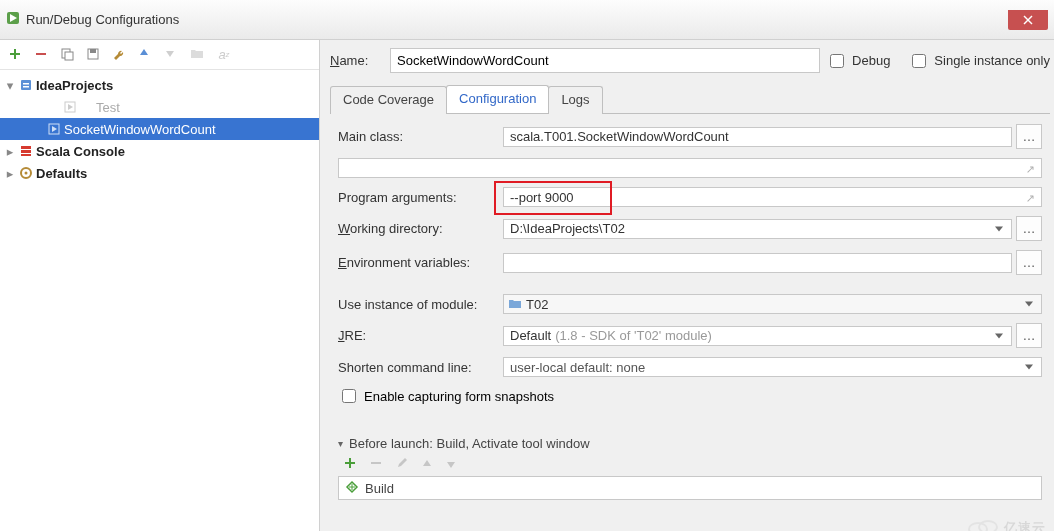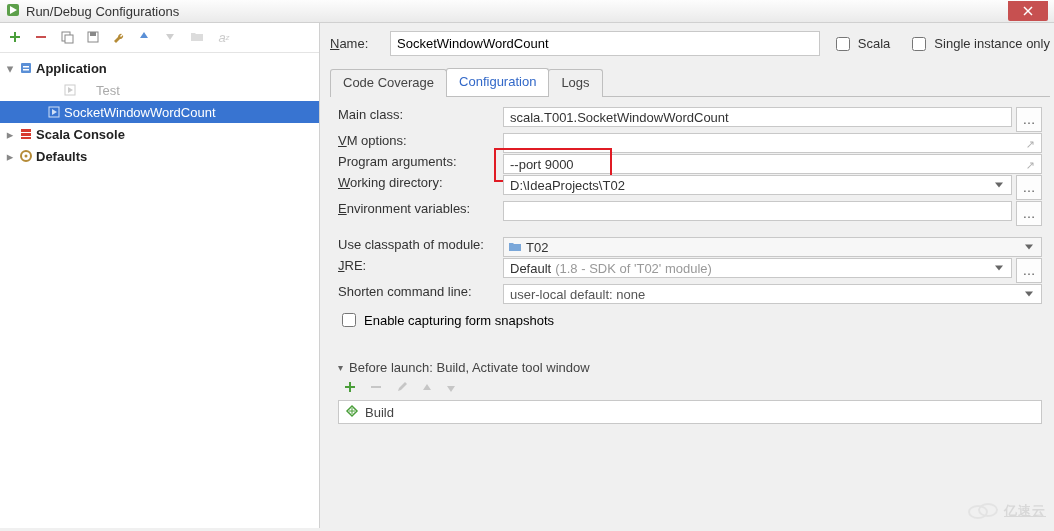--- a/index.html
+++ b/index.html
@@ -1,17 +1,17 @@
 <!DOCTYPE html>
 <html><head>
 <meta charset="utf-8">
 <style>
   * { box-sizing: border-box; font-family: "Segoe UI", Tahoma, sans-serif; font-size: 13px; }
   html, body { margin:0; padding:0; width:1054px; height:531px; background:#f0f0f0; overflow:hidden; }
-  .titlebar { height:23px; background:linear-gradient(#fdfdfd,#eaeaea); border-bottom:1px solid #d0d0d0; display:flex; align-items:center; padding:0 6px; justify-content:space-between;}
+  .titlebar { height:40px; background:linear-gradient(#fdfdfd,#eaeaea); border-bottom:1px solid #d0d0d0; display:flex; align-items:center; padding:0 6px; justify-content:space-between;}
   .titlebar .left { display:flex; align-items:center; gap:6px; color:#333;}
   .close-btn { width:40px; height:20px; background:#c75050; color:#fff; display:flex; align-items:center; justify-content:center; font-weight:bold; border-radius:0 0 2px 2px;}
   .body { display:flex; height:505px; }
   .sidebar { width:320px; border-right:1px solid #d0d0d0; background:#fff; display:flex; flex-direction:column;}
   .toolbar { height:30px; display:flex; align-items:center; gap:10px; padding:0 8px; border-bottom:1px solid #e4e4e4;}
   .toolbar svg, .toolbar span.ic { width:16px; height:16px; display:inline-flex; align-items:center; justify-content:center;}
   .tree { flex:1; padding-top:4px; color:#222; }
   .tree-row { display:flex; align-items:center; height:22px; padding-left:4px; gap:2px;}
   .tree-row.indent2 { padding-left:46px; }
   .tree-row.selected { background:#3874d1; color:#fff;}
@@ -27,21 +27,21 @@
   .name-input { flex:1; max-width:430px; height:25px; border:1px solid #c8c8c8; padding:2px 6px; background:#fff;}
   .topchecks { margin-left:auto; display:flex; gap:18px; align-items:center; color:#333;}
   .chk { display:flex; align-items:center; gap:5px;}
   .chk input { width:14px; height:14px;}
 
   .tabs { display:flex; border-bottom:1px solid #bfbfbf; margin-top:4px;}
   .tab { padding:5px 12px 6px; border:1px solid #bfbfbf; border-bottom:none; background:#f0f0f0; margin-right:-1px; position:relative; top:1px; color:#444; border-radius:3px 3px 0 0;}
   .tab.active { background:#fff; color:#3268c8; border-color:#bfbfbf; z-index:2; top:0; padding-bottom:7px;}
   
   .form { background:#f0f0f0; padding:10px 8px 0 8px; flex:1; overflow:hidden;}
-  .frow { display:flex; align-items:flex-start; margin-bottom:1px;}
+  .frow { display:flex; align-items:center; margin-bottom:9px;}
   .flabel { width:165px; color:#333;}
   .flabel .u { text-decoration:underline;}
   .field { flex:1; height:20px; border:1px solid #c8c8c8; background:#fff; padding:3px 6px; color:#333; display:flex; align-items:center; position:relative;}
   .field.select::after { content:""; position:absolute; right:8px; top:50%; width:0; height:0; border-left:4px solid transparent; border-right:4px solid transparent; border-top:5px solid #666; transform:translateY(-50%);}
   .field .expand { position:absolute; right:6px; top:4px; color:#b0b0b0; font-size:11px;}
   .ellipsis-btn { width:26px; height:25px; border:1px solid #c8c8c8; background:#fdfdfd; margin-left:4px; display:flex; align-items:center; justify-content:center; color:#555;}
   .field.module { background:#f7f7f7; padding-left:4px;}
   .field.module .folder { color:#7aa7d9; margin-right:4px;}
   .highlight-box { border:2.5px solid #e01b24; position:absolute; pointer-events:none;}
   .jre-extra { color:#999; margin-left:4px;}
@@ -129,21 +129,21 @@
     <div class="tree">
       <div class="tree-row">
         <span class="chev">▾</span>
         <span class="tree-icon">
             <svg width="14" height="14">
               <rect x="2" y="2" width="10" height="10" rx="1" fill="#5a8fd6"></rect>
               <rect x="4" y="5" width="6" height="1.5" fill="#fff"></rect>
               <rect x="4" y="8" width="6" height="1.5" fill="#fff"></rect>
             </svg>
           </span>
-        <span class="bold">Application</span>
+        <span class="bold">IdeaProjects</span>
       </div>
       <div class="tree-row indent2">
         <span class="tree-icon grayed">
             <svg width="12" height="12">
               <rect x="1" y="1" width="10" height="10" fill="none" stroke="#ccc"></rect>
               <polygon points="4,3 9,6 4,9" fill="#ccc"></polygon>
             </svg>
           </span>
         <span class="grayed">Test</span>
       </div>
@@ -180,21 +180,21 @@
     </div>
   </div>
 
   <div class="main">
     <div class="row">
       <span class="lbl"><span class="u" style="text-decoration:underline">N</span><span>ame:</span></span>
       <input class="name-input" value="SocketWindowWordCount" style="">
       <div class="topchecks">
         <label class="chk">
             <input type="checkbox" style="">
-            <span>Scala</span>
+            <span>Debug</span>
           </label>
         <label class="chk">
             <input type="checkbox" style="">
             <span>Single instance only</span>
           </label>
       </div>
     </div>
 
     <div class="tabs">
       <div class="tab">Code Coverage</div>
@@ -206,21 +206,20 @@
 
       <div class="frow">
         <div class="flabel">Main class:</div>
         <div class="field">
             <span>scala.T001.SocketWindowWordCount</span>
           </div>
         <div class="ellipsis-btn">…</div>
       </div>
 
       <div class="frow">
-        <div class="flabel"><span class="u">V</span>M options:</div>
         <div class="field">
             <span></span>
             <span class="expand">↗</span>
           </div>
       </div>
 
       <div class="frow" style="position:relative">
         <div class="flabel"><span>Program arguments:</span></div>
         <div class="field" style="font-family:Consolas,monospace">
             <span>--port 9000</span>
@@ -241,21 +240,21 @@
         <div class="flabel"><span class="u">E</span>nvironment variables:</div>
         <div class="field">
             <span></span>
           </div>
         <div class="ellipsis-btn">…</div>
       </div>
 
       <div style="height:10px"></div>
 
       <div class="frow">
-        <div class="flabel">Use classpath of module:</div>
+        <div class="flabel">Use instance of module:</div>
         <div class="field select module">
           <span class="folder"><svg width="14" height="12">
                 <path d="M1 3h4l1 1h7v7H1z" fill="#7aa7d9"></path>
               </svg></span>
           <span>T02</span>
         </div>
       </div>
 
       <div class="frow">
         <div class="flabel"><span class="u">J</span>RE:</div>

